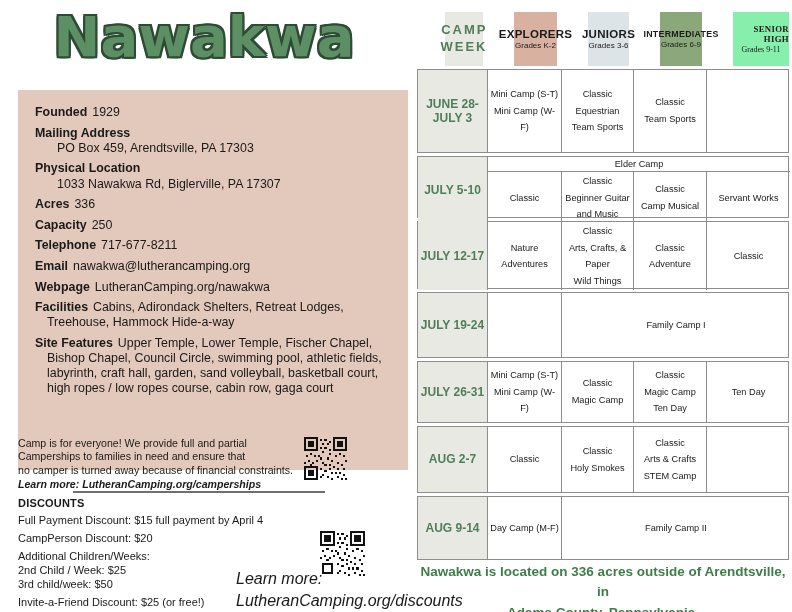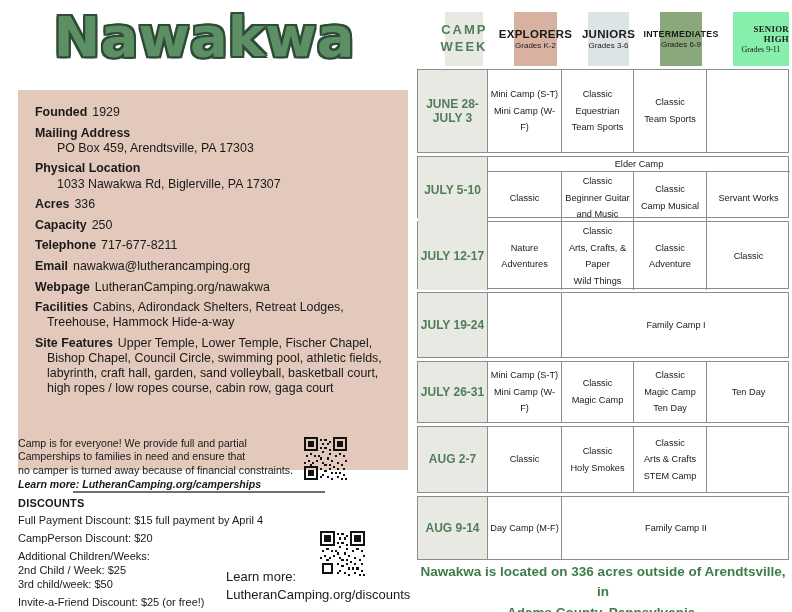--- a/index.html
+++ b/index.html
@@ -28,21 +28,21 @@
     font-size:10.6px;line-height:1.26;white-space:pre-line;
   }
   .blurb-learn{position:absolute;left:18px;top:478px;font-size:10.6px;font-style:italic;font-weight:bold;}
   .divider{position:absolute;left:73px;top:491px;width:252px;height:2px;background:#6f6f6f;}
   .qr{position:absolute;line-height:0;}
   .qr1{left:304px;top:437px;}
   .qr2{left:320px;top:531px;}
   .discounts{position:absolute;left:18px;top:497px;width:300px;font-size:11px;line-height:1.25;}
   .discounts .dh{font-weight:bold;font-size:11px;margin-bottom:3px;letter-spacing:.2px;}
   .discounts .di{margin-bottom:4.5px;white-space:pre-line;}
-  .learn2{position:absolute;left:226px;top:568px;font-size:13px;line-height:1.35;}
+  .learn2{position:absolute;left:236px;top:568px;font-size:16px;font-style:italic;line-height:1.35;}
   
   .schedule{position:absolute;left:417px;top:12px;width:372px;}
   .thead{display:grid;grid-template-columns:69px 74px 72px 73px 84px;}
   .th{
     height:54px;box-sizing:border-box;display:flex;flex-direction:column;
     justify-content:center;align-items:center;text-align:right;gap:1px;margin-left:28px;
   }
   .th:not(:last-child){border-right:3px solid #ffffff;}
   .th .name{font-weight:bold;font-size:11.5px;letter-spacing:.3px;}
   .th .grades{font-size:8px;}

